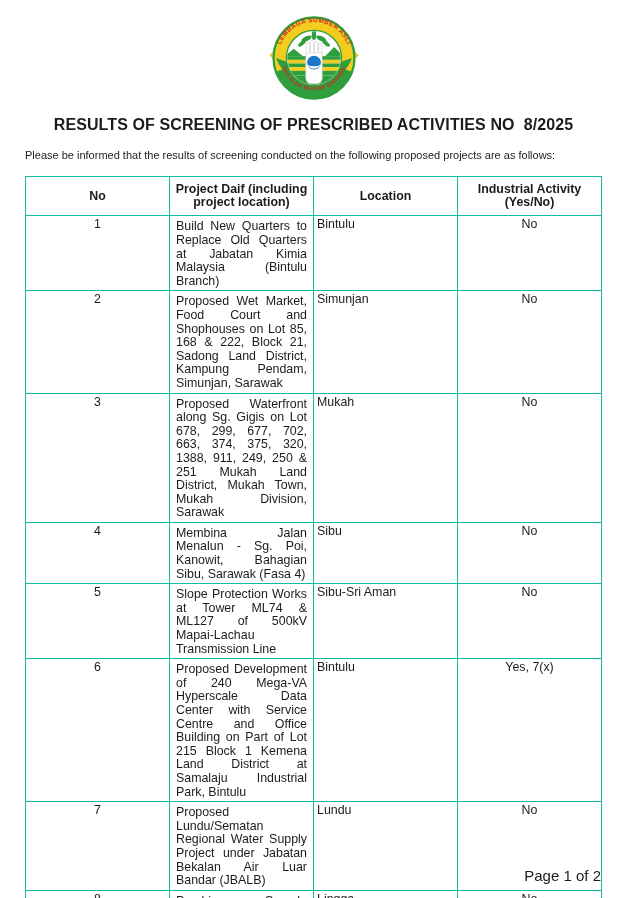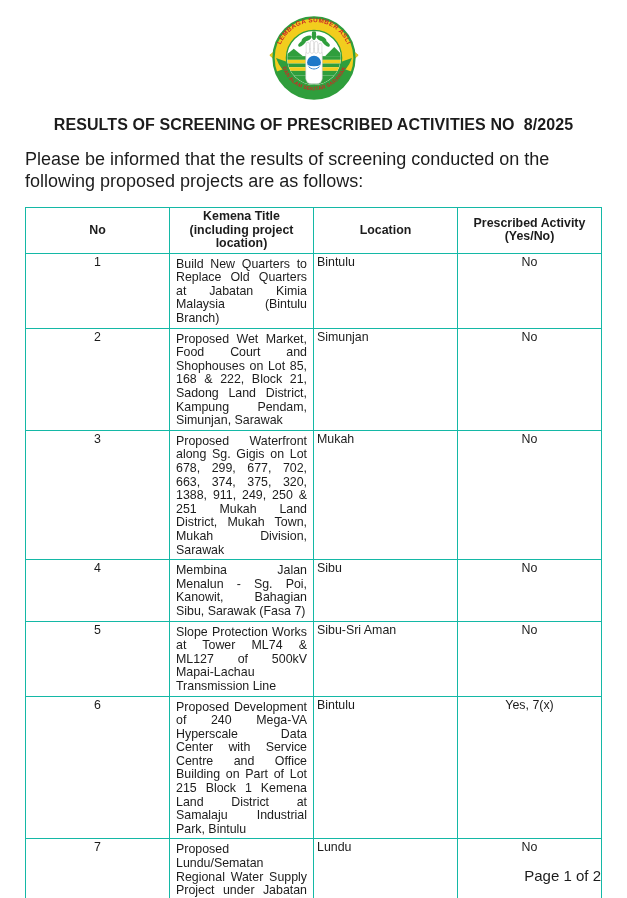--- a/index.html
+++ b/index.html
@@ -20,21 +20,21 @@
     margin-top: 12px;
     text-align: center;
     font-weight: bold;
     font-size: 16px;
     letter-spacing: 0.1px;
     white-space: pre;
   }
 
   .intro {
     margin-top: 15px;
-    font-size: 18px;
+    font-size: 11px;
     line-height: 1.22;
     text-align: left;
   }
 
   table.results {
     margin-top: 14px;
     border-collapse: collapse;
     width: 577px;
     table-layout: fixed;
   }
@@ -127,23 +127,23 @@
   </div>
 
   <div class="doc-title">RESULTS OF SCREENING OF PRESCRIBED ACTIVITIES NO  8/2025</div>
 
   <div class="intro">Please be informed that the results of screening conducted on the following proposed projects are as follows:</div>
 
   <table class="results">
     <thead>
       <tr>
         <th class="cell-no">No</th>
-        <th class="cell-title">Kemena Title (including project location)</th>
+        <th class="cell-title">Project Daif (including project location)</th>
         <th class="cell-loc">Location</th>
-        <th class="cell-pa">Prescribed Activity (Yes/No)</th>
+        <th class="cell-pa">Industrial Activity (Yes/No)</th>
       </tr>
     </thead>
     <tbody id="results-body">
         <tr style="height: 26px;">
           <td class="cell-no">1</td>
           <td class="cell-title">Build New Quarters to Replace Old Quarters at Jabatan Kimia Malaysia (Bintulu Branch)</td>
           <td class="cell-loc">Bintulu</td>
           <td class="cell-pa">No</td>
         </tr>
         <tr style="height: 42px;">
@@ -153,21 +153,21 @@
           <td class="cell-pa">No</td>
         </tr>
         <tr style="height: 46px;">
           <td class="cell-no">3</td>
           <td class="cell-title">Proposed Waterfront along Sg. Gigis on Lot 678, 299, 677, 702, 663, 374, 375, 320, 1388, 911, 249, 250 &amp; 251 Mukah Land District, Mukah Town, Mukah Division, Sarawak</td>
           <td class="cell-loc">Mukah</td>
           <td class="cell-pa">No</td>
         </tr>
         <tr style="height: 28px;">
           <td class="cell-no">4</td>
-          <td class="cell-title">Membina Jalan Menalun - Sg. Poi, Kanowit, Bahagian Sibu, Sarawak (Fasa 7)</td>
+          <td class="cell-title">Membina Jalan Menalun - Sg. Poi, Kanowit, Bahagian Sibu, Sarawak (Fasa 4)</td>
           <td class="cell-loc">Sibu</td>
           <td class="cell-pa">No</td>
         </tr>
         <tr style="height: 27px;">
           <td class="cell-no">5</td>
           <td class="cell-title">Slope Protection Works at Tower ML74 &amp; ML127 of 500kV Mapai-Lachau Transmission Line</td>
           <td class="cell-loc">Sibu-Sri Aman</td>
           <td class="cell-pa">No</td>
         </tr>
         <tr style="height: 58px;">

